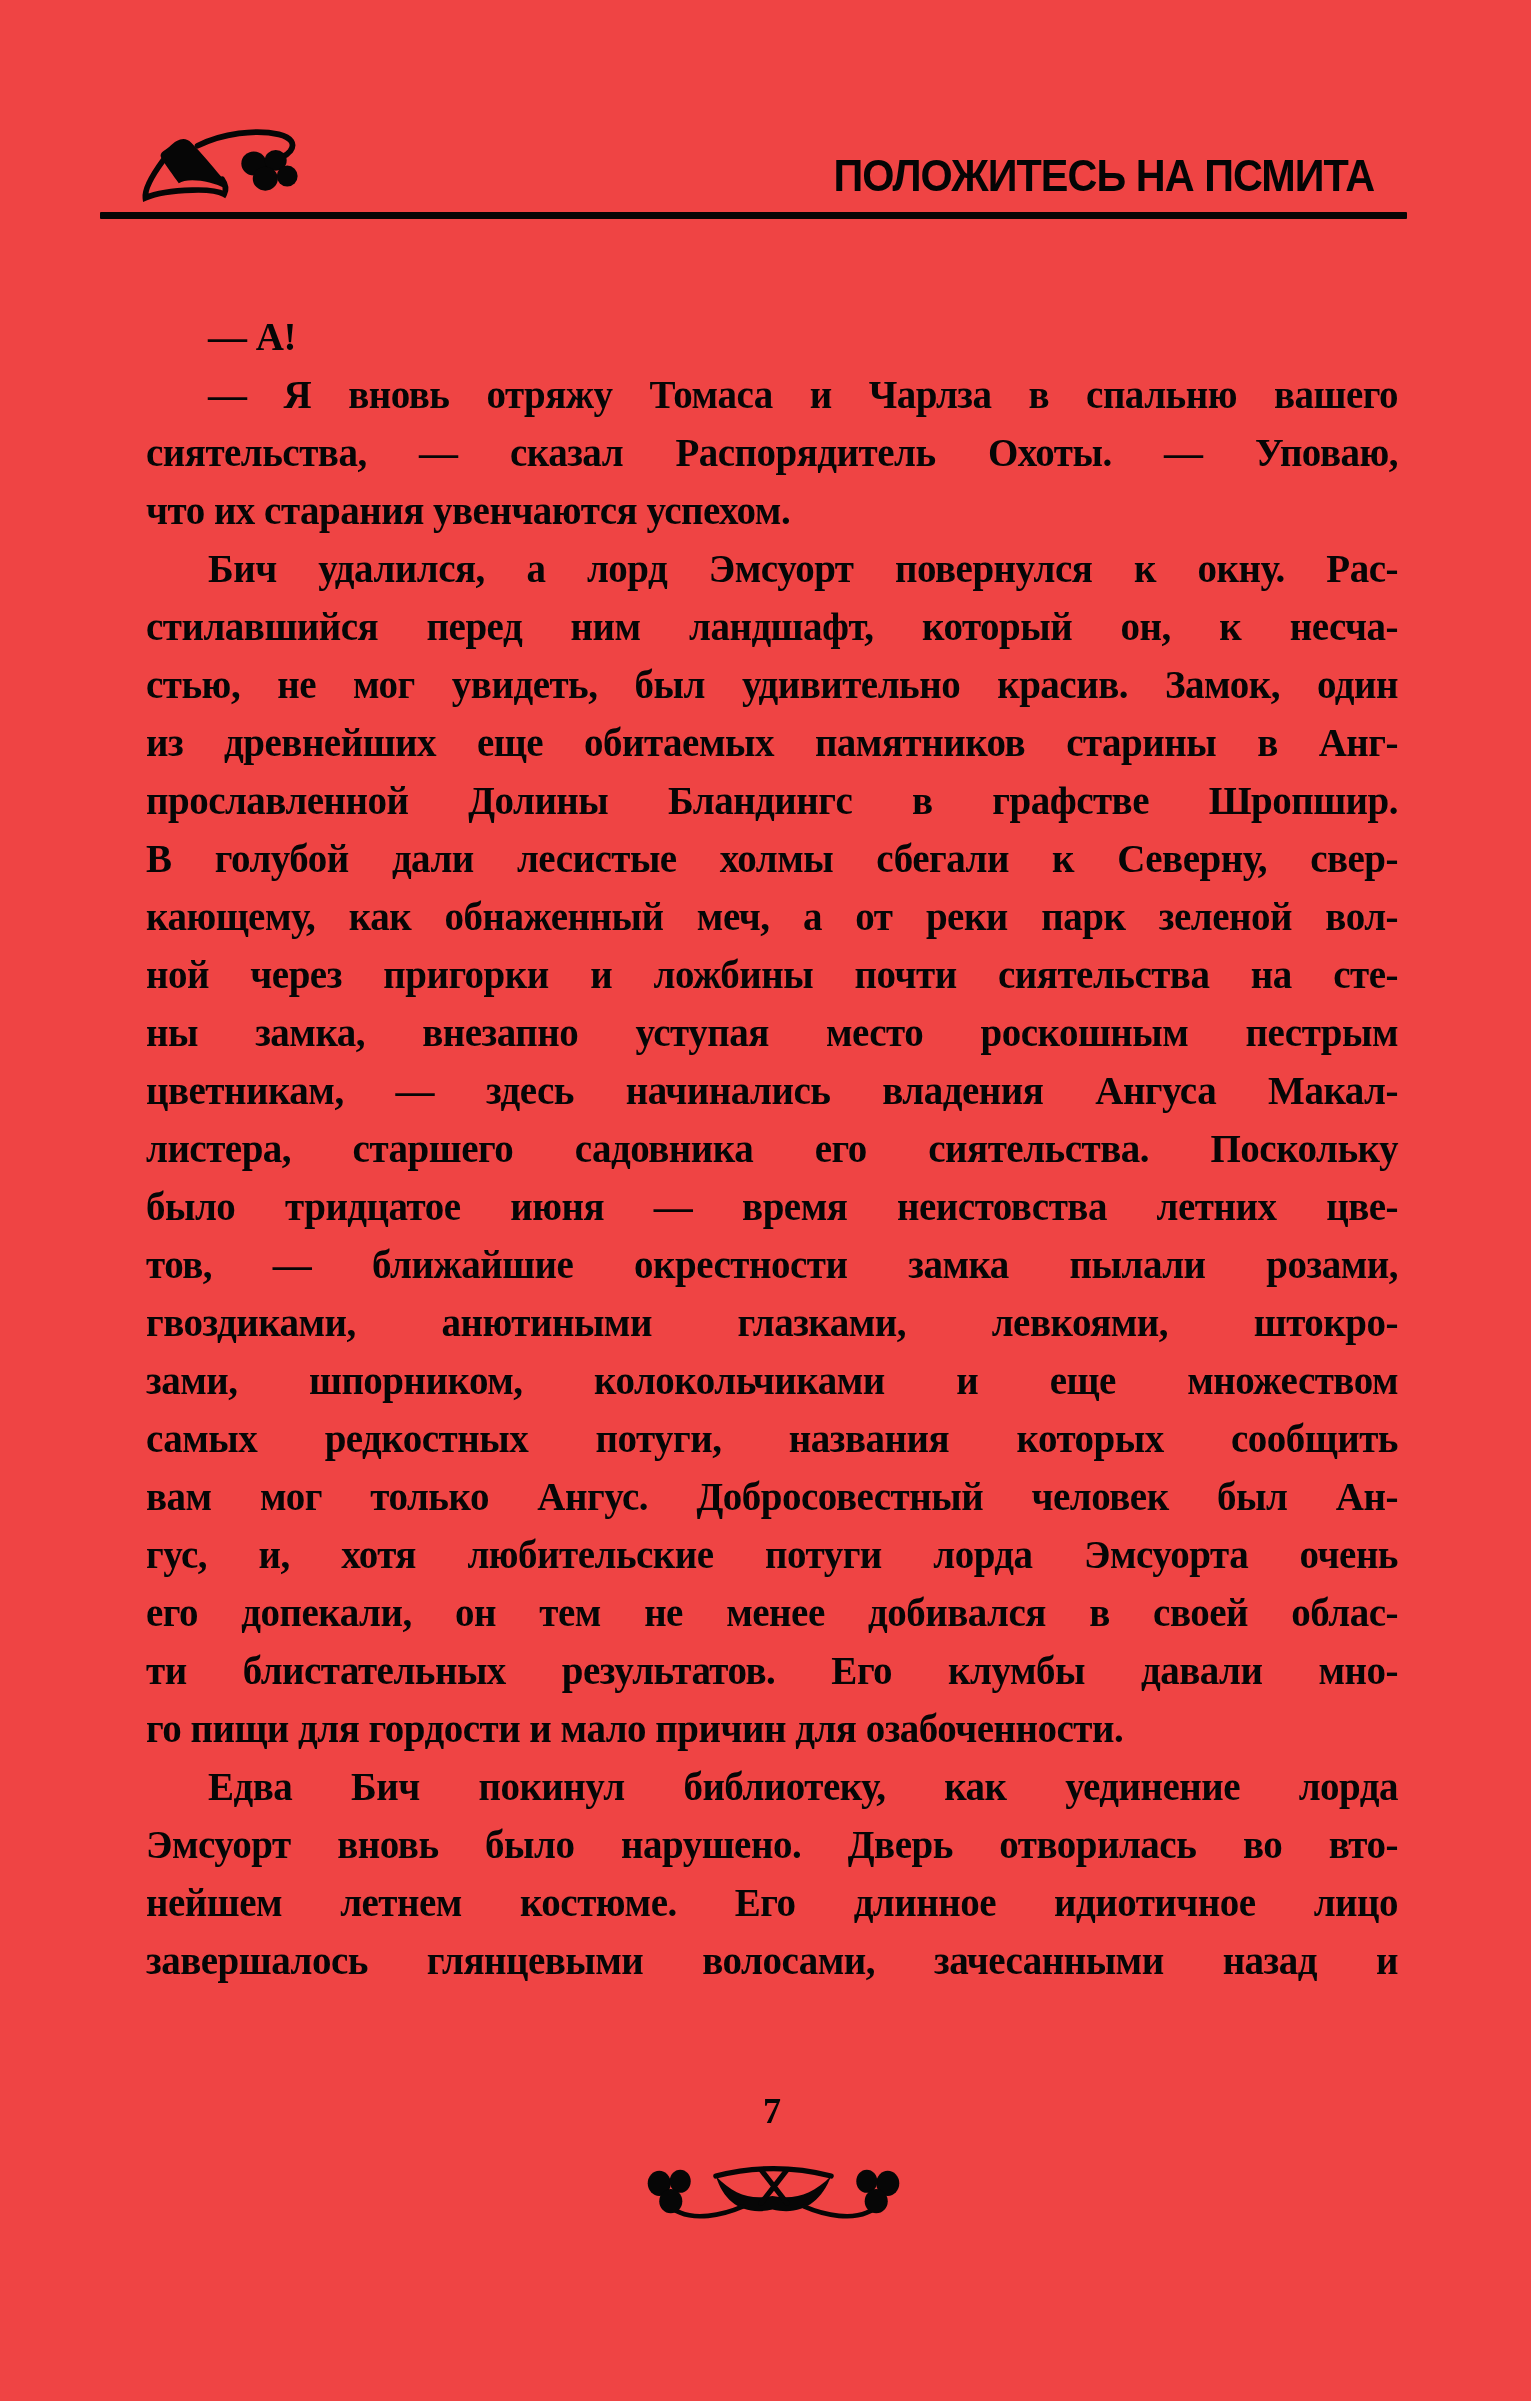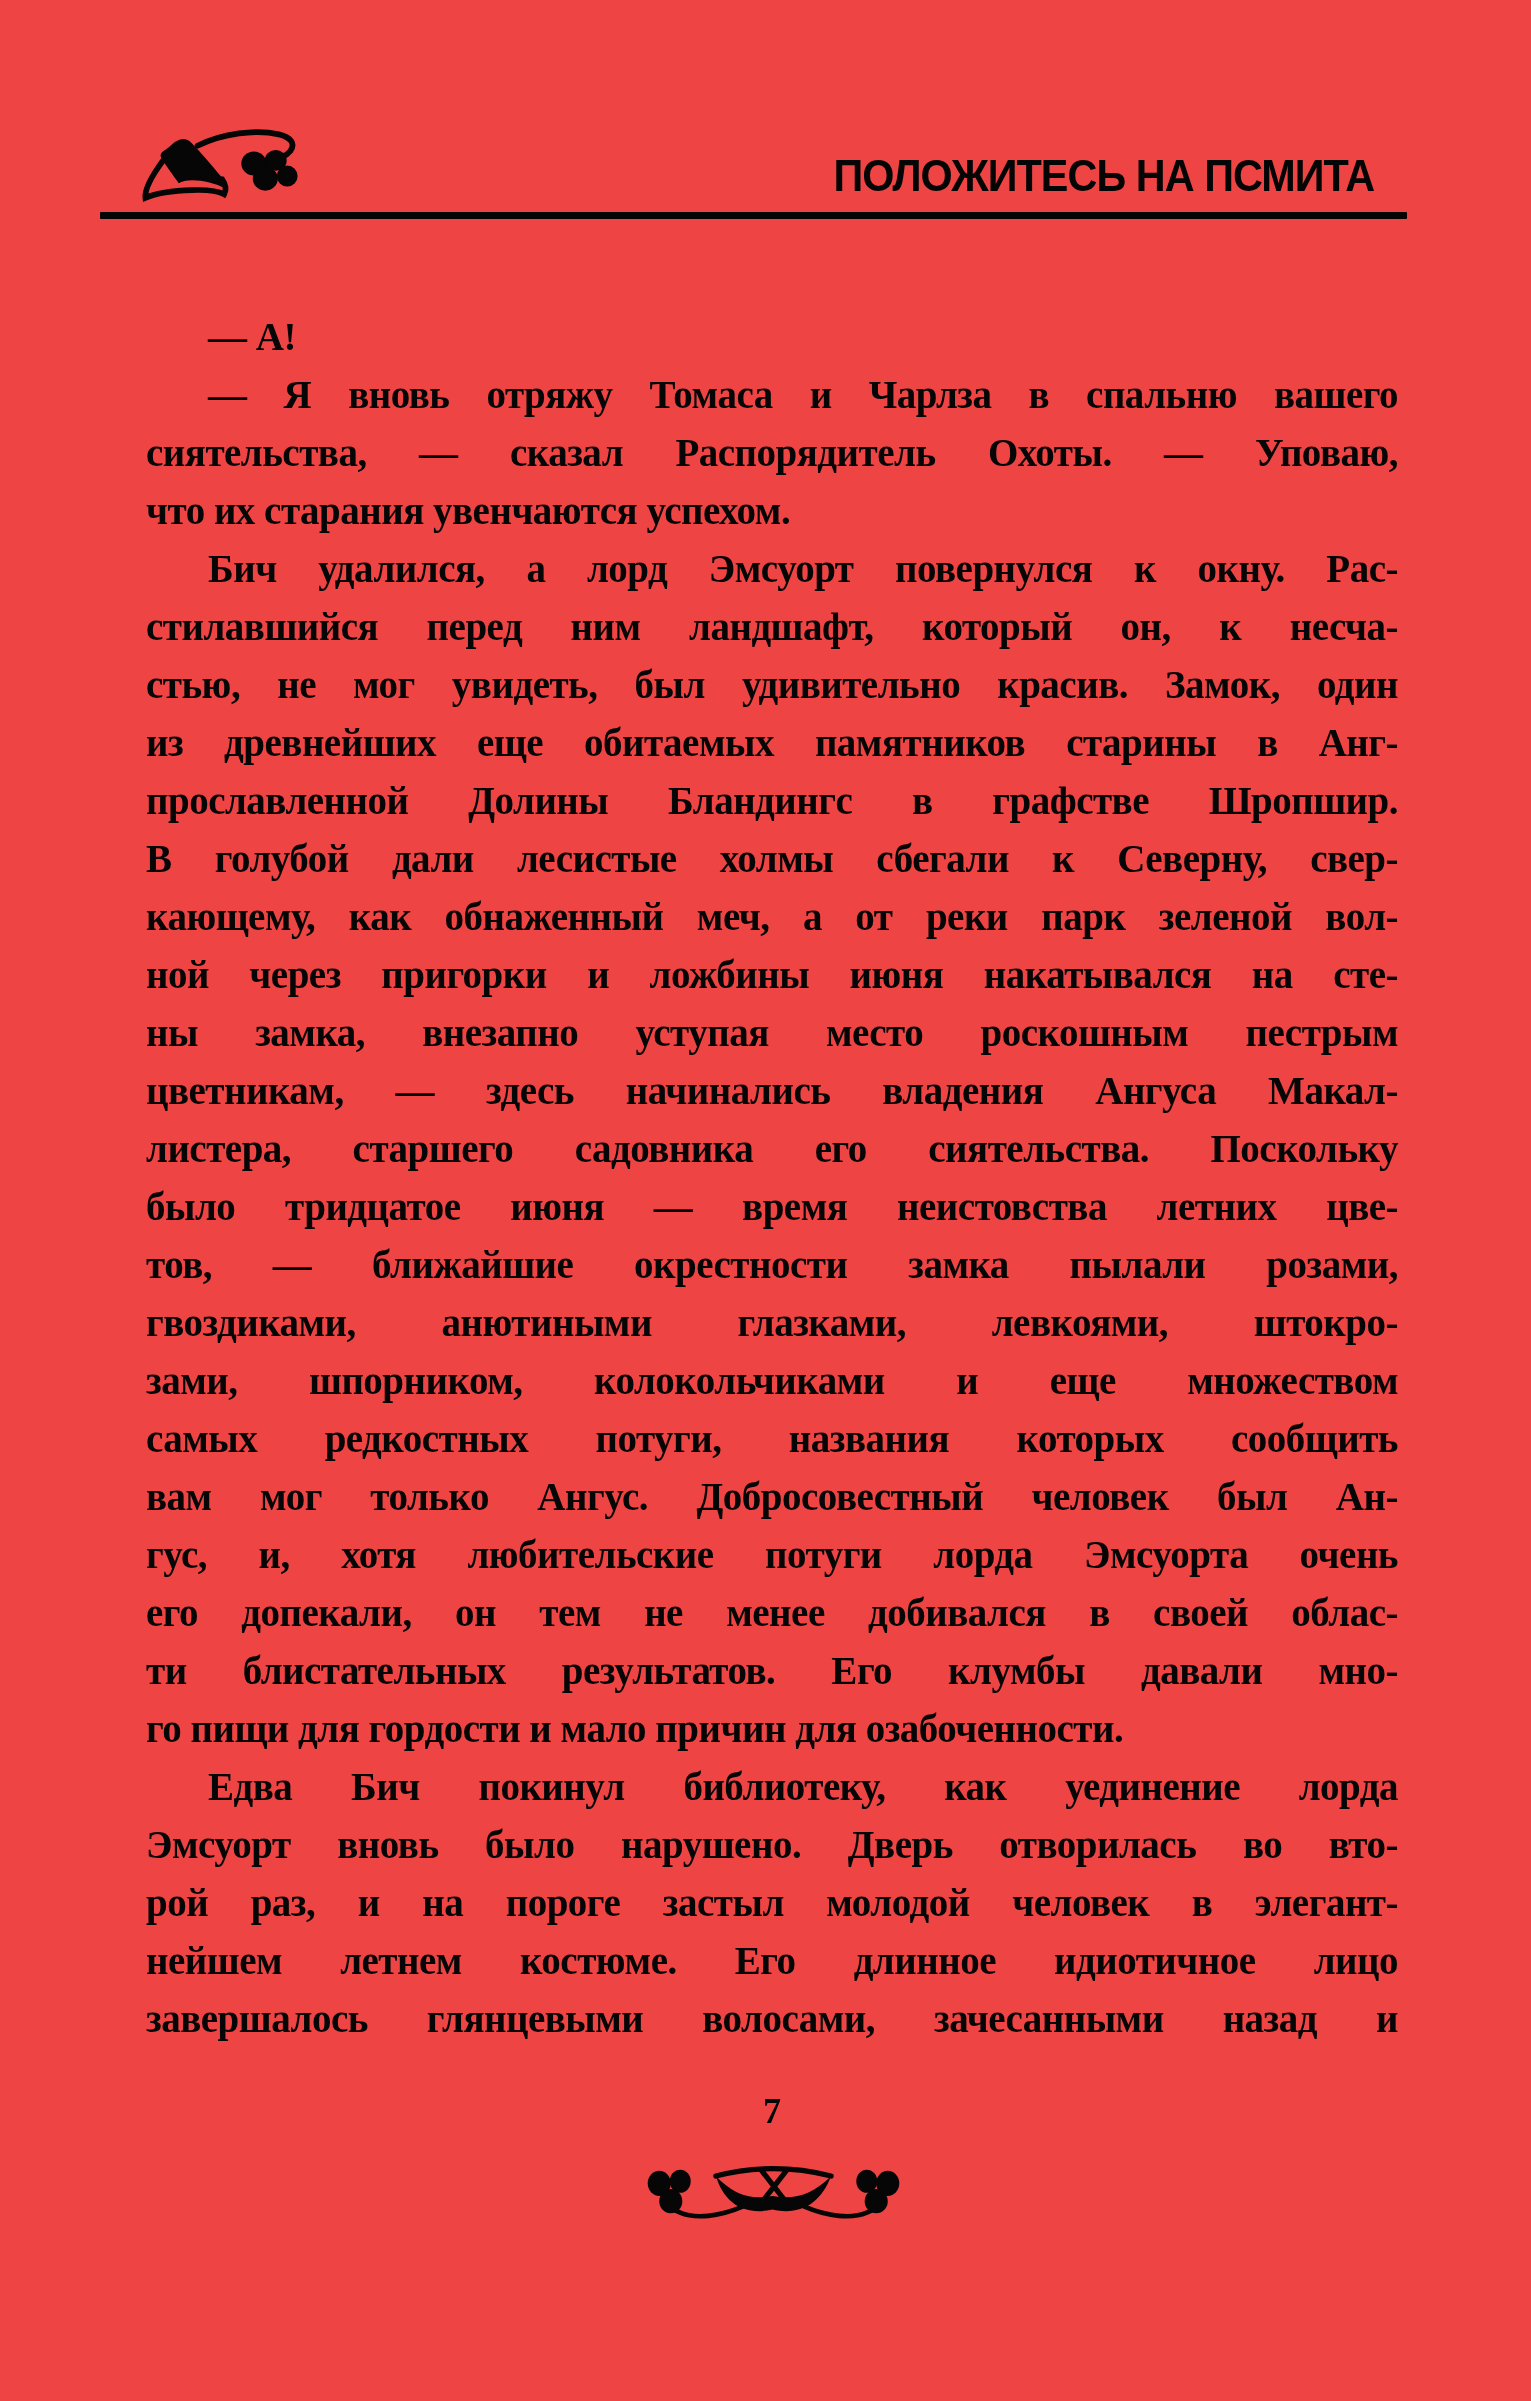--- a/index.html
+++ b/index.html
@@ -99,37 +99,36 @@
       <div class="line ind">— Я вновь отряжу Томаса и Чарлза в спальню вашего</div>
       <div class="line">сиятельства, — сказал Распорядитель Охоты. — Уповаю,</div>
       <div class="line nojust">что их старания увенчаются успехом.</div>
       <div class="line ind">Бич удалился, а лорд Эмсуорт повернулся к окну. Рас-</div>
       <div class="line">стилавшийся перед ним ландшафт, который он, к несча-</div>
       <div class="line">стью, не мог увидеть, был удивительно красив. Замок, один</div>
       <div class="line">из древнейших еще обитаемых памятников старины в Анг-</div>
       <div class="line">прославленной Долины Бландингс в графстве Шропшир.</div>
       <div class="line">В голубой дали лесистые холмы сбегали к Северну, свер-</div>
       <div class="line">кающему, как обнаженный меч, а от реки парк зеленой вол-</div>
-      <div class="line">ной через пригорки и ложбины июня накатывался на сте-</div>
+      <div class="line">ной через пригорки и ложбины почти сиятельства на сте-</div>
       <div class="line">ны замка, внезапно уступая место роскошным пестрым</div>
       <div class="line">цветникам, — здесь начинались владения Ангуса Макал-</div>
       <div class="line">листера, старшего садовника его сиятельства. Поскольку</div>
       <div class="line">было тридцатое июня — время неистовства летних цве-</div>
       <div class="line">тов, — ближайшие окрестности замка пылали розами,</div>
       <div class="line">гвоздиками, анютиными глазками, левкоями, штокро-</div>
       <div class="line">зами, шпорником, колокольчиками и еще множеством</div>
       <div class="line">самых редкостных потуги, названия которых сообщить</div>
       <div class="line">вам мог только Ангус. Добросовестный человек был Ан-</div>
       <div class="line">гус, и, хотя любительские потуги лорда Эмсуорта очень</div>
       <div class="line">его допекали, он тем не менее добивался в своей облас-</div>
       <div class="line">ти блистательных результатов. Его клумбы давали мно-</div>
       <div class="line nojust">го пищи для гордости и мало причин для озабоченности.</div>
       <div class="line ind">Едва Бич покинул библиотеку, как уединение лорда</div>
       <div class="line">Эмсуорт вновь было нарушено. Дверь отворилась во вто-</div>
-      <div class="line">рой раз, и на пороге застыл молодой человек в элегант-</div>
       <div class="line">нейшем летнем костюме. Его длинное идиотичное лицо</div>
       <div class="line">завершалось глянцевыми волосами, зачесанными назад и</div>
     </div>
 
   <div class="page-number">7</div>
 
   <svg class="footer-ornament" viewBox="0 0 540 150" xmlns="http://www.w3.org/2000/svg" aria-hidden="true">
 
     <path d="M160,34 Q270,6 380,34" fill="none" stroke="#060606" stroke-width="10" stroke-linecap="round"></path>
 

